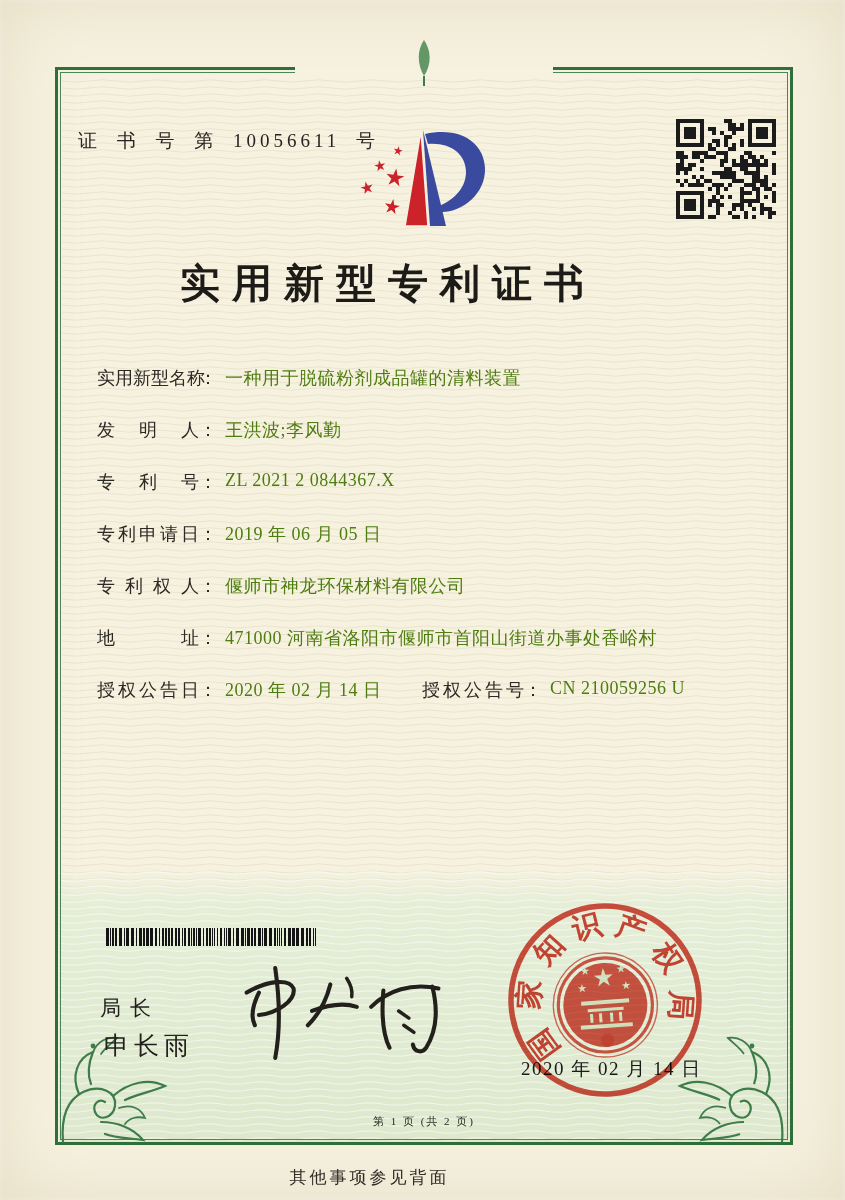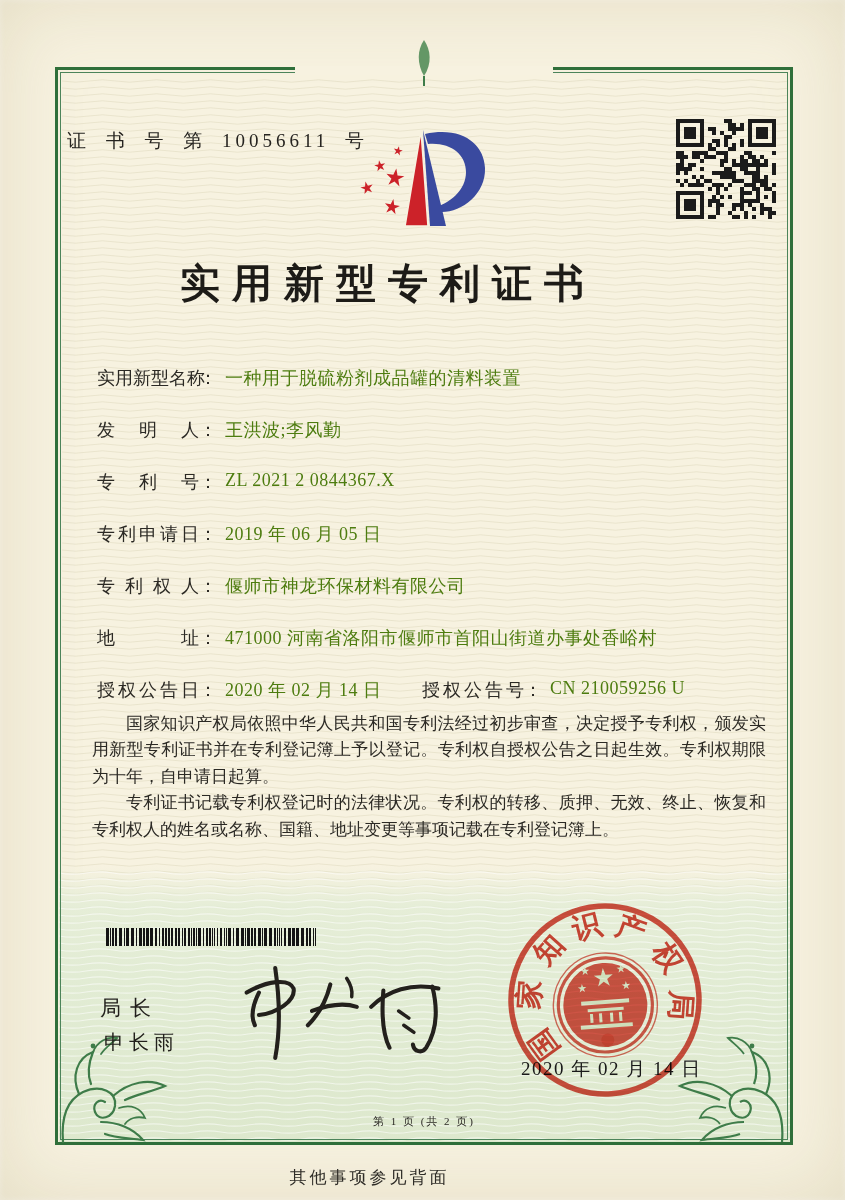--- a/index.html
+++ b/index.html
@@ -20,35 +20,35 @@
   .frame::after{
     content:"";position:absolute;inset:2px;border:1px solid #4c845a;
   }
   
   #texture-waves{position:absolute;left:62px;top:74px;}
   
   .green-zone{
     position:absolute;left:59px;top:866px;width:731px;height:277px;
     background:linear-gradient(180deg, rgba(227,237,214,0) 0%, rgba(227,237,214,.85) 14%, #e2ecd4 40%, #dde8cd 100%);
   }
-  .cert-no{position:absolute;left:67px;top:128px;font-size:19px;letter-spacing:4px;word-spacing:7px;color:#262420;}
+  .cert-no{position:absolute;left:78px;top:128px;font-size:19px;letter-spacing:4px;word-spacing:7px;color:#262420;}
   .title{
     position:absolute;left:55px;top:256px;width:654px;text-align:center;
     font-size:40px;font-weight:bold;letter-spacing:12px;text-indent:12px;color:#1d1b17;
   }
   .rows{position:absolute;left:97px;top:366px;width:696px;font-size:18px;}
   .frow{position:absolute;left:0;white-space:nowrap;}
   .flabel{display:inline-block;width:102px;text-align:justify;text-align-last:justify;vertical-align:top;color:#2b2924;}
   .fcolon{display:inline-block;vertical-align:top;}
   .fvalue{display:inline-block;vertical-align:top;padding-left:8px;letter-spacing:.5px;color:#4d7c0f;text-align:center;}
   .pair2{position:absolute;left:325px;top:0;}
   .paras{position:absolute;left:92px;top:711px;width:674px;font-size:17px;line-height:26.4px;text-align:justify;color:#2b2924;}
   .paras p{margin:0;text-indent:2em;}
   .officer-title{position:absolute;left:100px;top:994px;font-size:21px;letter-spacing:9px;color:#22201c;}
-  .officer-name{position:absolute;left:104px;top:1029px;font-size:20px;letter-spacing:5px;color:#22201c;}
+  .officer-name{position:absolute;left:104px;top:1029px;font-size:25px;letter-spacing:5px;color:#22201c;}
   #signature{position:absolute;left:232px;top:962px;}
   #seal{position:absolute;left:505px;top:900px;mix-blend-mode:multiply;opacity:.93;pointer-events:none;}
   .seal-date{position:absolute;left:521px;top:1056px;font-size:19px;letter-spacing:1.5px;color:#191919;}
   .page-info{position:absolute;left:55px;top:1114px;width:738px;text-align:center;font-size:11px;letter-spacing:2px;color:#2b2924;}
   .back-note{position:absolute;left:0;top:1166px;width:739px;text-align:center;font-size:17px;letter-spacing:3px;color:#2e2c27;}
   #qr{position:absolute;left:676px;top:119px;}
   #barcode{position:absolute;left:106px;top:928px;}
   #logo{position:absolute;left:350px;top:124px;}
   #frieze{position:absolute;left:287px;top:30px;}
   #flourish-l{position:absolute;left:57px;top:1030px;}
@@ -447,24 +447,20 @@
       <span class="flabel">地址</span><span class="fcolon">：</span><span class="fvalue">471000 河南省洛阳市偃师市首阳山街道办事处香峪村</span>
     </div>
     <div class="frow" style="top:312px">
       <span class="flabel">授权公告日</span><span class="fcolon">：</span><span class="fvalue">2020 年 02 月 14 日</span>
       <span class="pair2">
         <span class="flabel">授权公告号</span><span class="fcolon">：</span><span class="fvalue">CN 210059256 U</span>
       </span>
     </div>
   </div>
 
-  <div class="paras">
-    <p>国家知识产权局依照中华人民共和国专利法经过初步审查，决定授予专利权，颁发实用新型专利证书并在专利登记簿上予以登记。专利权自授权公告之日起生效。专利权期限为十年，自申请日起算。</p>
-    <p>专利证书记载专利权登记时的法律状况。专利权的转移、质押、无效、终止、恢复和专利权人的姓名或名称、国籍、地址变更等事项记载在专利登记簿上。</p>
-  </div>
 
   <svg id="barcode" width="214" height="18">
       <rect x="0" y="0" width="3" height="18" fill="#141414"></rect>
       <rect x="4" y="0" width="1" height="18" fill="#141414"></rect>
       <rect x="6" y="0" width="2" height="18" fill="#141414"></rect>
       <rect x="9" y="0" width="2" height="18" fill="#141414"></rect>
       <rect x="13" y="0" width="3" height="18" fill="#141414"></rect>
       <rect x="18" y="0" width="1" height="18" fill="#141414"></rect>
       <rect x="20" y="0" width="3" height="18" fill="#141414"></rect>
       <rect x="25" y="0" width="3" height="18" fill="#141414"></rect>

